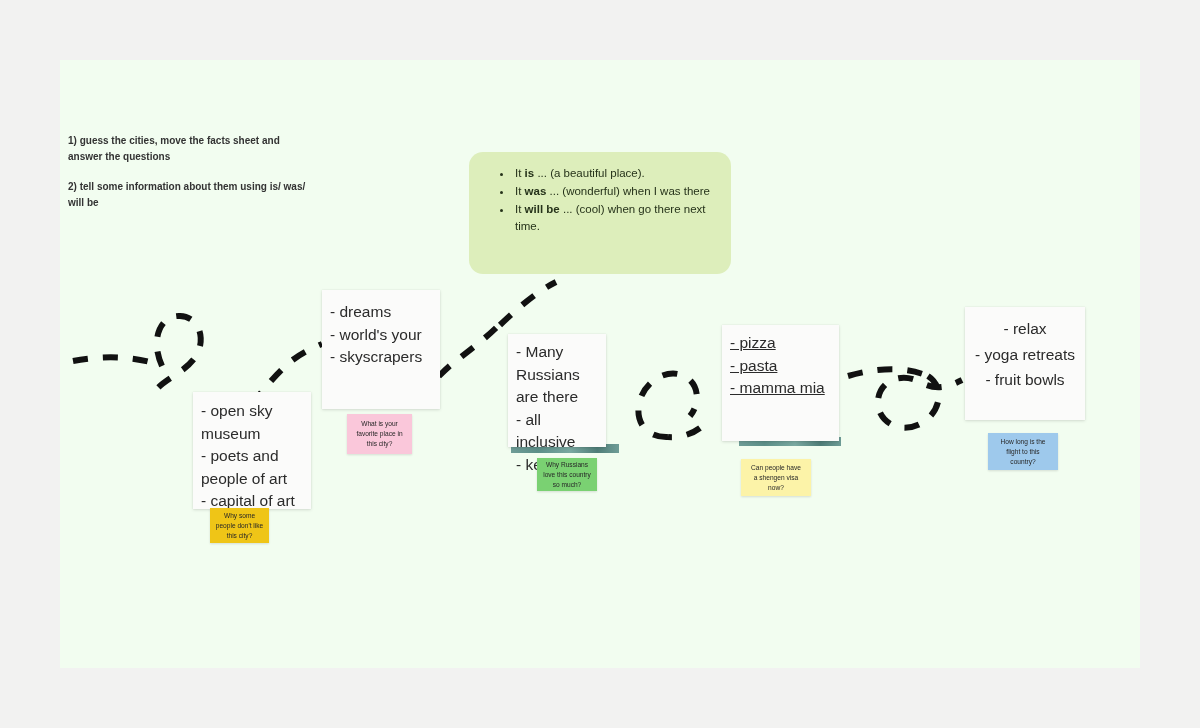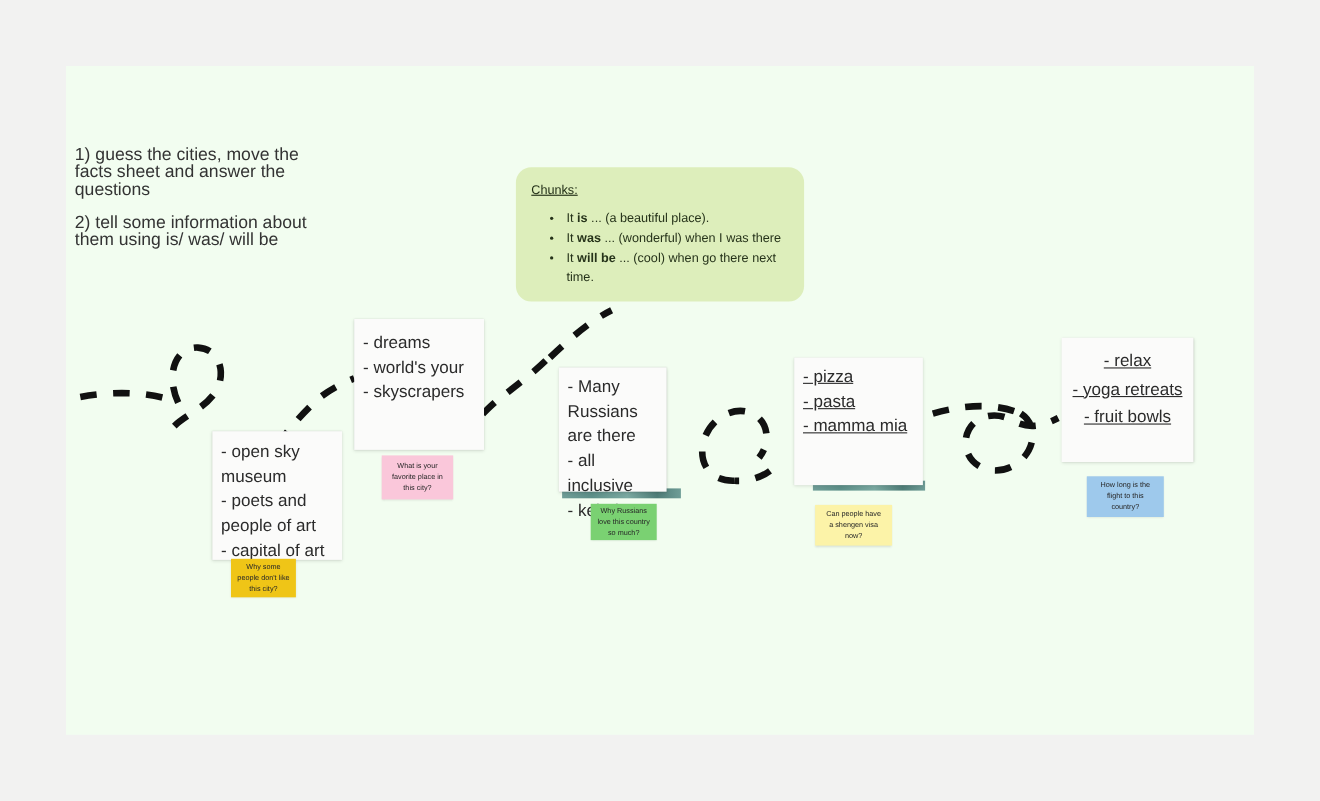--- a/index.html
+++ b/index.html
@@ -36,22 +36,23 @@
   }
 
   
   #instructions {
     position: absolute;
     left: 68px;
     top: 133px;
     width: 240px;
     z-index: 6;
     color: #333333;
-    font-size: 16px;
+    font-size: 10px;
     line-height: 16px;
+    font-weight: bold;
   }
   #instructions p {
     margin: 0 0 14px 0;
   }
   #instructions p:last-child { margin-bottom: 0; }
 
   
   #chunks-box {
     position: absolute;
     left: 469px;
@@ -100,21 +101,21 @@
     font-size: 15.5px;
     line-height: 22.5px;
   }
 
   #card-1 { left: 193px; top: 392px; width: 118px; height: 117px; padding: 8px 6px 6px 8px; }
   #card-2 { left: 322px; top: 290px; width: 118px; height: 119px; padding: 11px 6px 6px 8px; }
   #card-3 { left: 508px; top: 334px; width: 98px; height: 113px; padding: 7px 6px 6px 8px; }
   #card-4 { left: 722px; top: 325px; width: 117px; height: 116px; padding: 7px 6px 6px 8px; text-decoration: underline; }
   #card-5 { left: 965px; top: 307px; width: 120px; height: 113px; padding: 9px 6px 6px 6px; text-align: center; }
 
-  #card-5 .card-text { line-height: 25.5px; text-decoration: underline; }
+  #card-5 .card-text { line-height: 25.5px; }
 
   
   .photo-strip {
     position: absolute;
     height: 9px;
     z-index: 6;
     background: linear-gradient(90deg,#6f9d97 0%,#5c8f88 25%,#7aa9a1 55%,#4f7d78 80%,#6f9d97 100%);
   }
   #strip-3 { left: 511px; top: 444px; width: 108px; }
   #strip-4 { left: 739px; top: 437px; width: 102px; }
@@ -172,21 +173,20 @@
              C880,380 902,372 920,382 C936,391 948,387 962,380"></path>
   </g>
 </svg>
 
 <div id="instructions">
   <p>1) guess the cities, move the facts sheet and answer the questions</p>
   <p>2) tell some information about them using is/ was/ will be</p>
 </div>
 
 <div id="chunks-box">
-  <span class="chunks-title">Chunks:</span>
   <ul>
     <li><span>It </span><b>is</b><span> ... (a beautiful place).</span></li>
     <li><span>It </span><b>was</b><span> ... (wonderful) when I was there</span></li>
     <li><span>It </span><b>will be</b><span> ... (cool) when go there next time.</span></li>
   </ul>
 </div>
 
 <div id="strip-3" class="photo-strip"></div>
 <div id="strip-4" class="photo-strip"></div>
 

